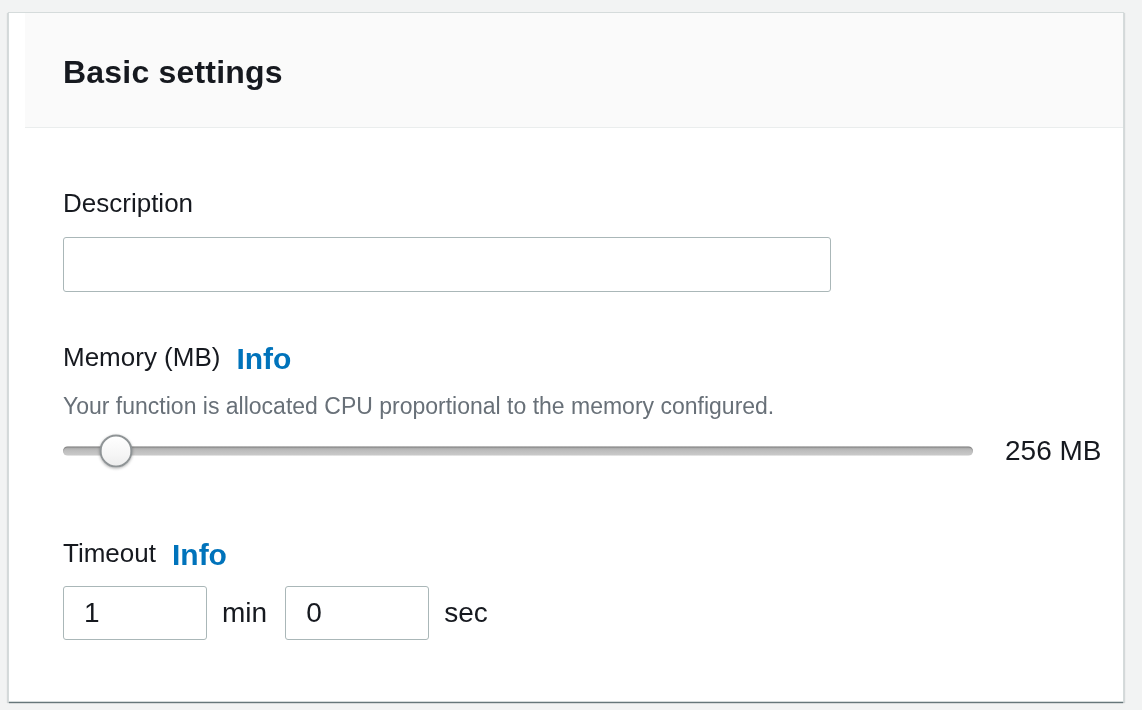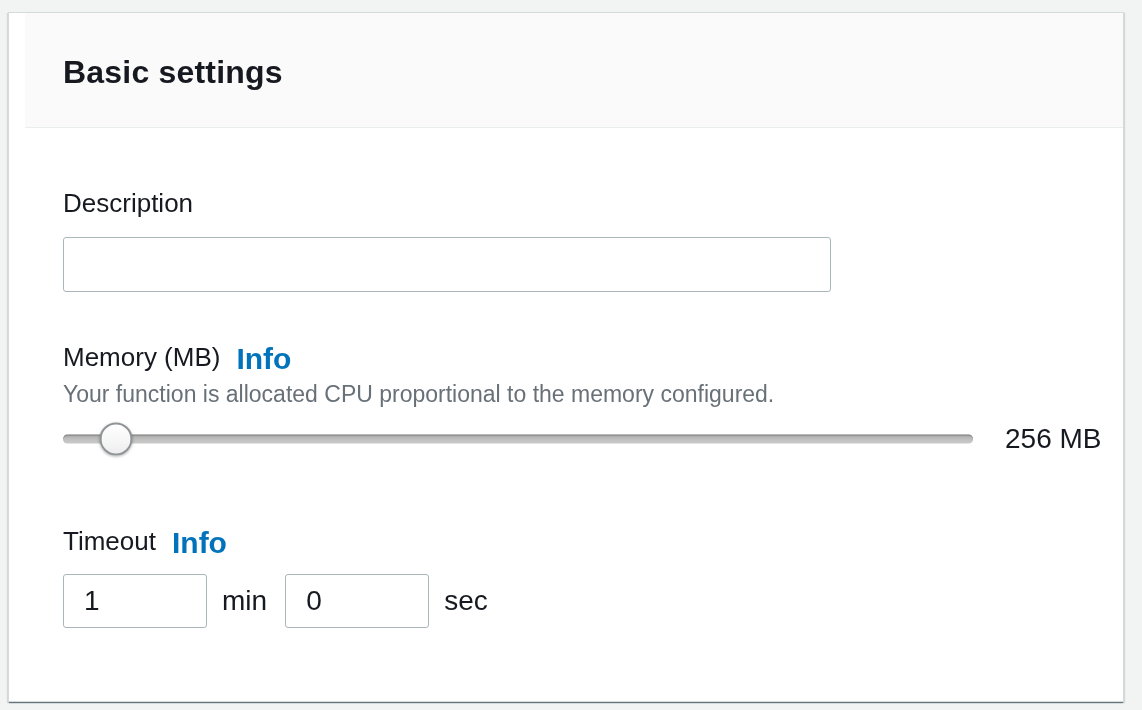--- a/index.html
+++ b/index.html
@@ -57,21 +57,21 @@
   }
   .info-link {
     font-size: 30px;
     font-weight: 700;
     color: #0073bb;
     text-decoration: none;
     margin-left: 16px;
     cursor: pointer;
   }
   .helper-text {
-    margin-top: 6px;
+    margin-top: 18px;
     font-size: 23px;
     line-height: 24px;
     color: #687078;
   }
   .text-input {
     box-sizing: border-box;
     height: 55px;
     border: 1.5px solid #aab7b8;
     border-radius: 3px;
     background: #ffffff;

